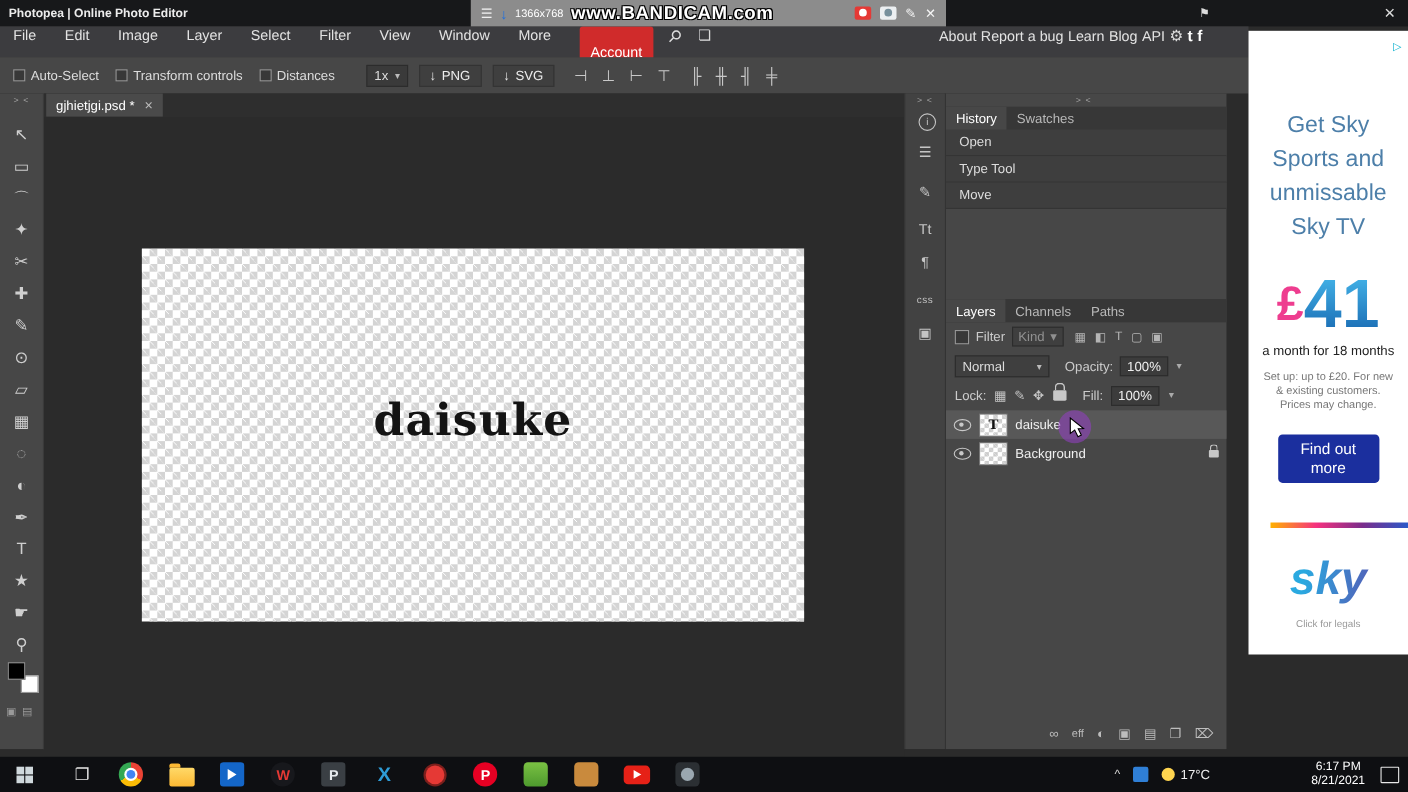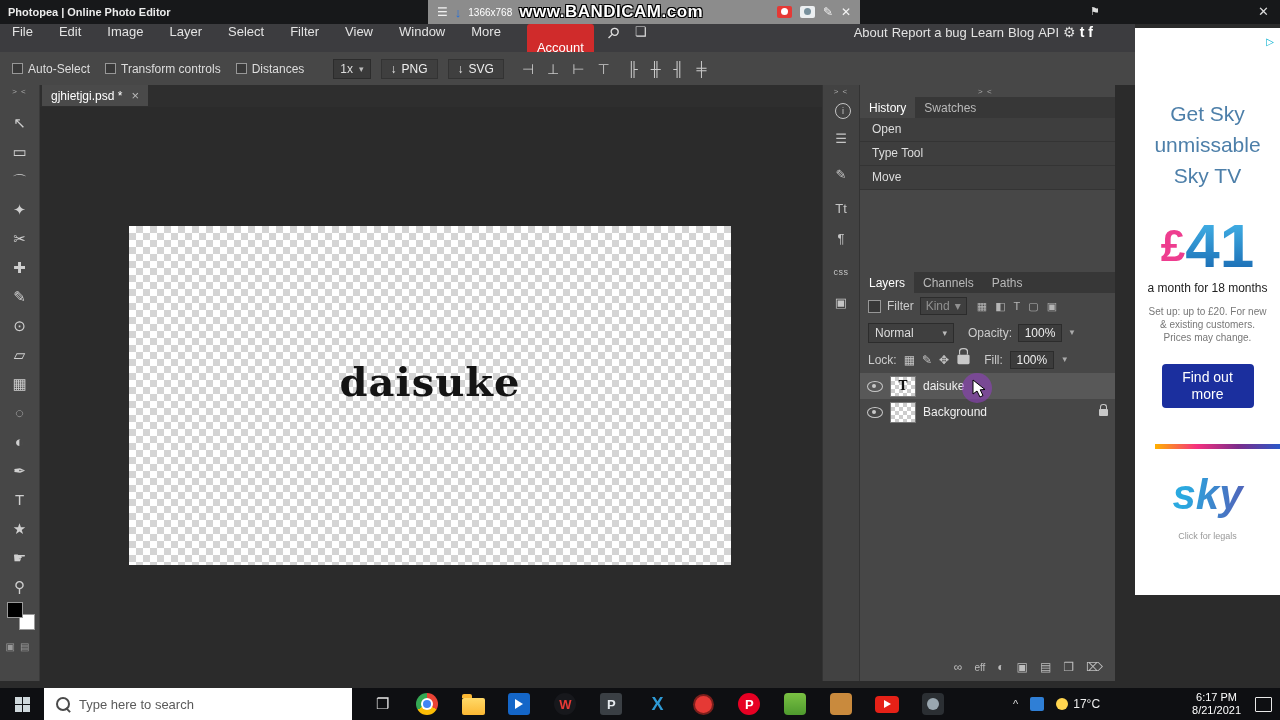--- a/index.html
+++ b/index.html
@@ -403,20 +403,21 @@
 
 <div id="clickblob"></div>
 <svg id="cursor" width="16" height="20">
   <path d="M2 1 L2 15 L6 12 L9 18 L12 16.5 L9.2 10.8 L14 10.5 Z" fill="#fff" stroke="#000" stroke-width="1"></path>
 </svg>
 
 <div id="ad">
   <span class="ad-choice">▷</span>
   <div class="ad-head">
     <div>Get Sky</div>
+    <div>Sports and</div>
     <div>unmissable</div>
     <div>Sky TV</div>
   </div>
   <div class="ad-price">
     <span class="ad-cur">£</span>
     <span class="ad-val">41</span>
   </div>
   <div class="ad-cap">a month for 18 months</div>
   <div class="ad-terms">Set up: up to £20. For new &amp; existing customers. Prices may change.</div>
   <div class="ad-cta">Find out more</div>
@@ -426,24 +427,20 @@
 </div>
 
 <div id="taskbar">
   <span class="start">
     <span class="winlogo">
         <i></i>
         <i></i>
         <i></i>
         <i></i>
       </span>
-  </span>
-  <span class="tsearch">
-    <span class="mag"></span>
-    <span class="ph">Type here to search</span>
   </span>
   <span class="taskview">❐</span>
   <span class="apps">
     <span class="aico">
         <span class="chrome"></span>
       </span>
     <span class="aico">
         <span class="folder"></span>
       </span>
     <span class="aico">

